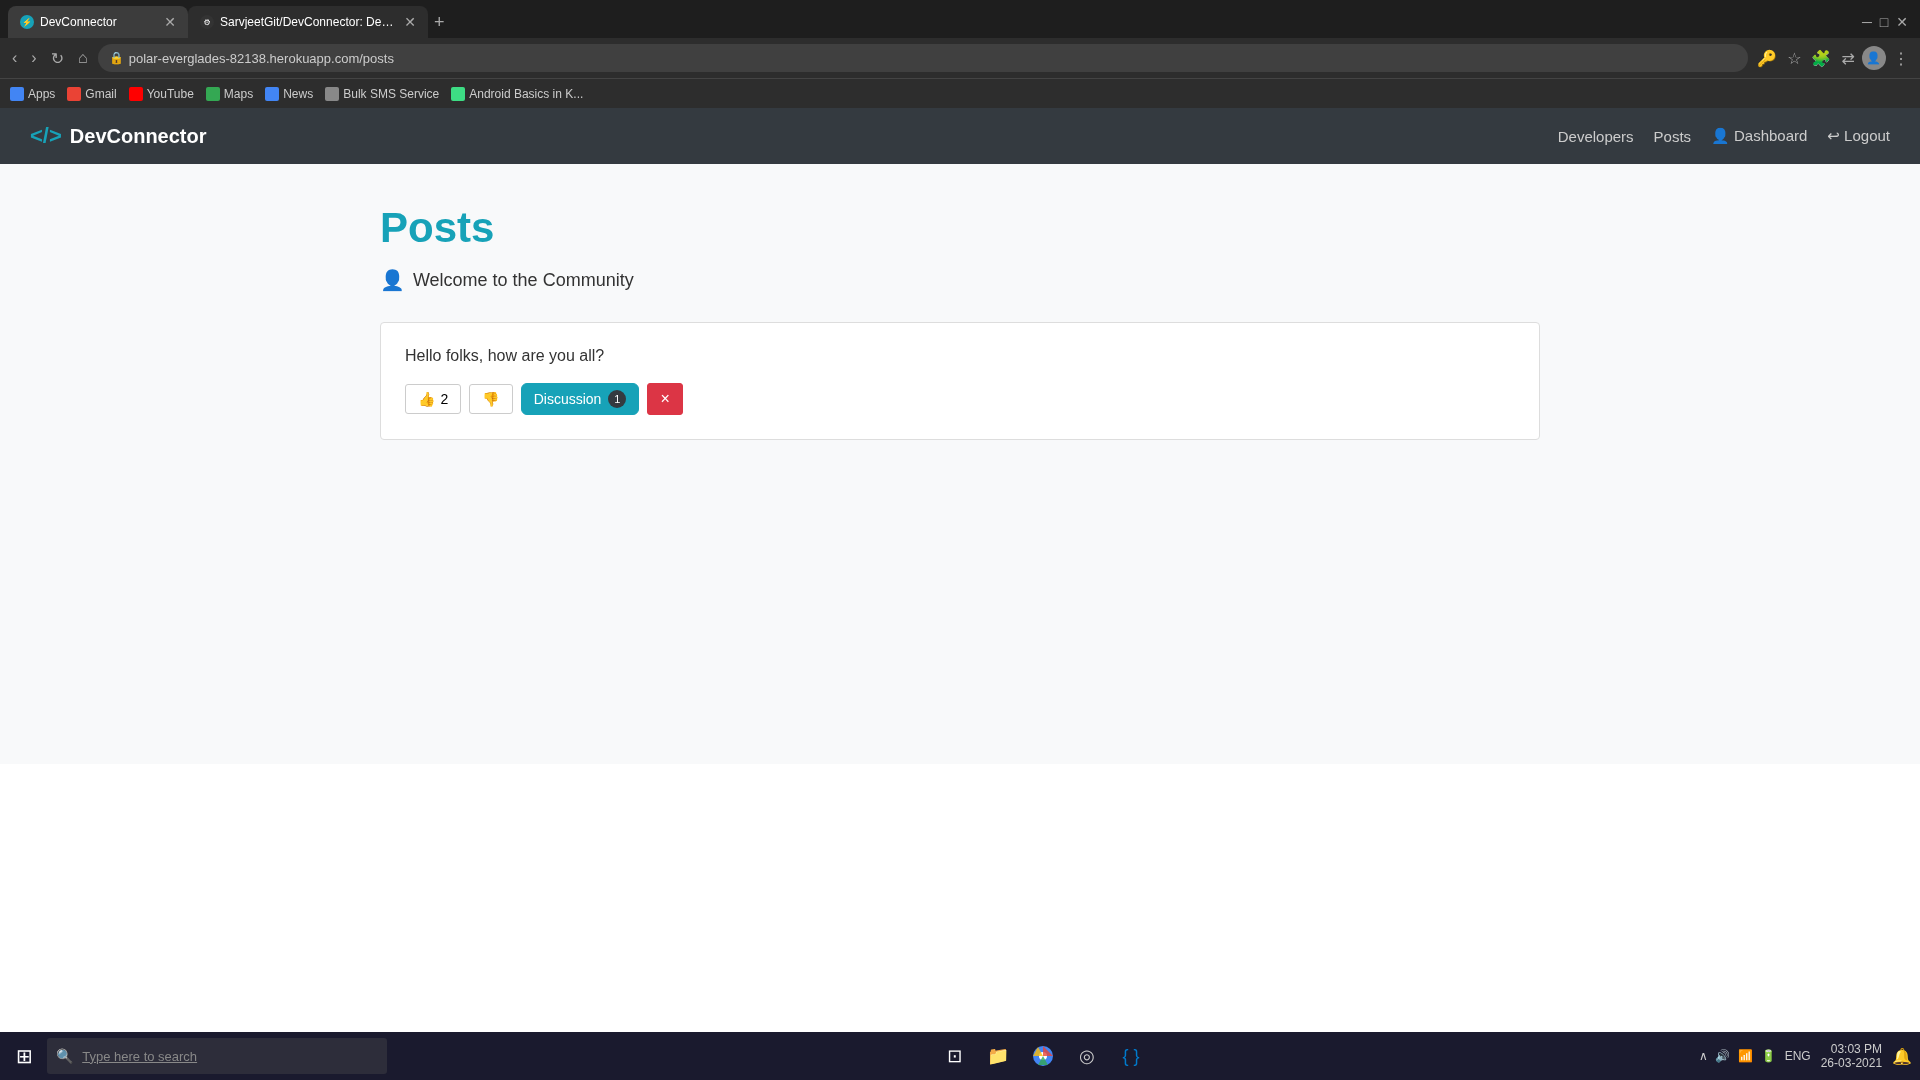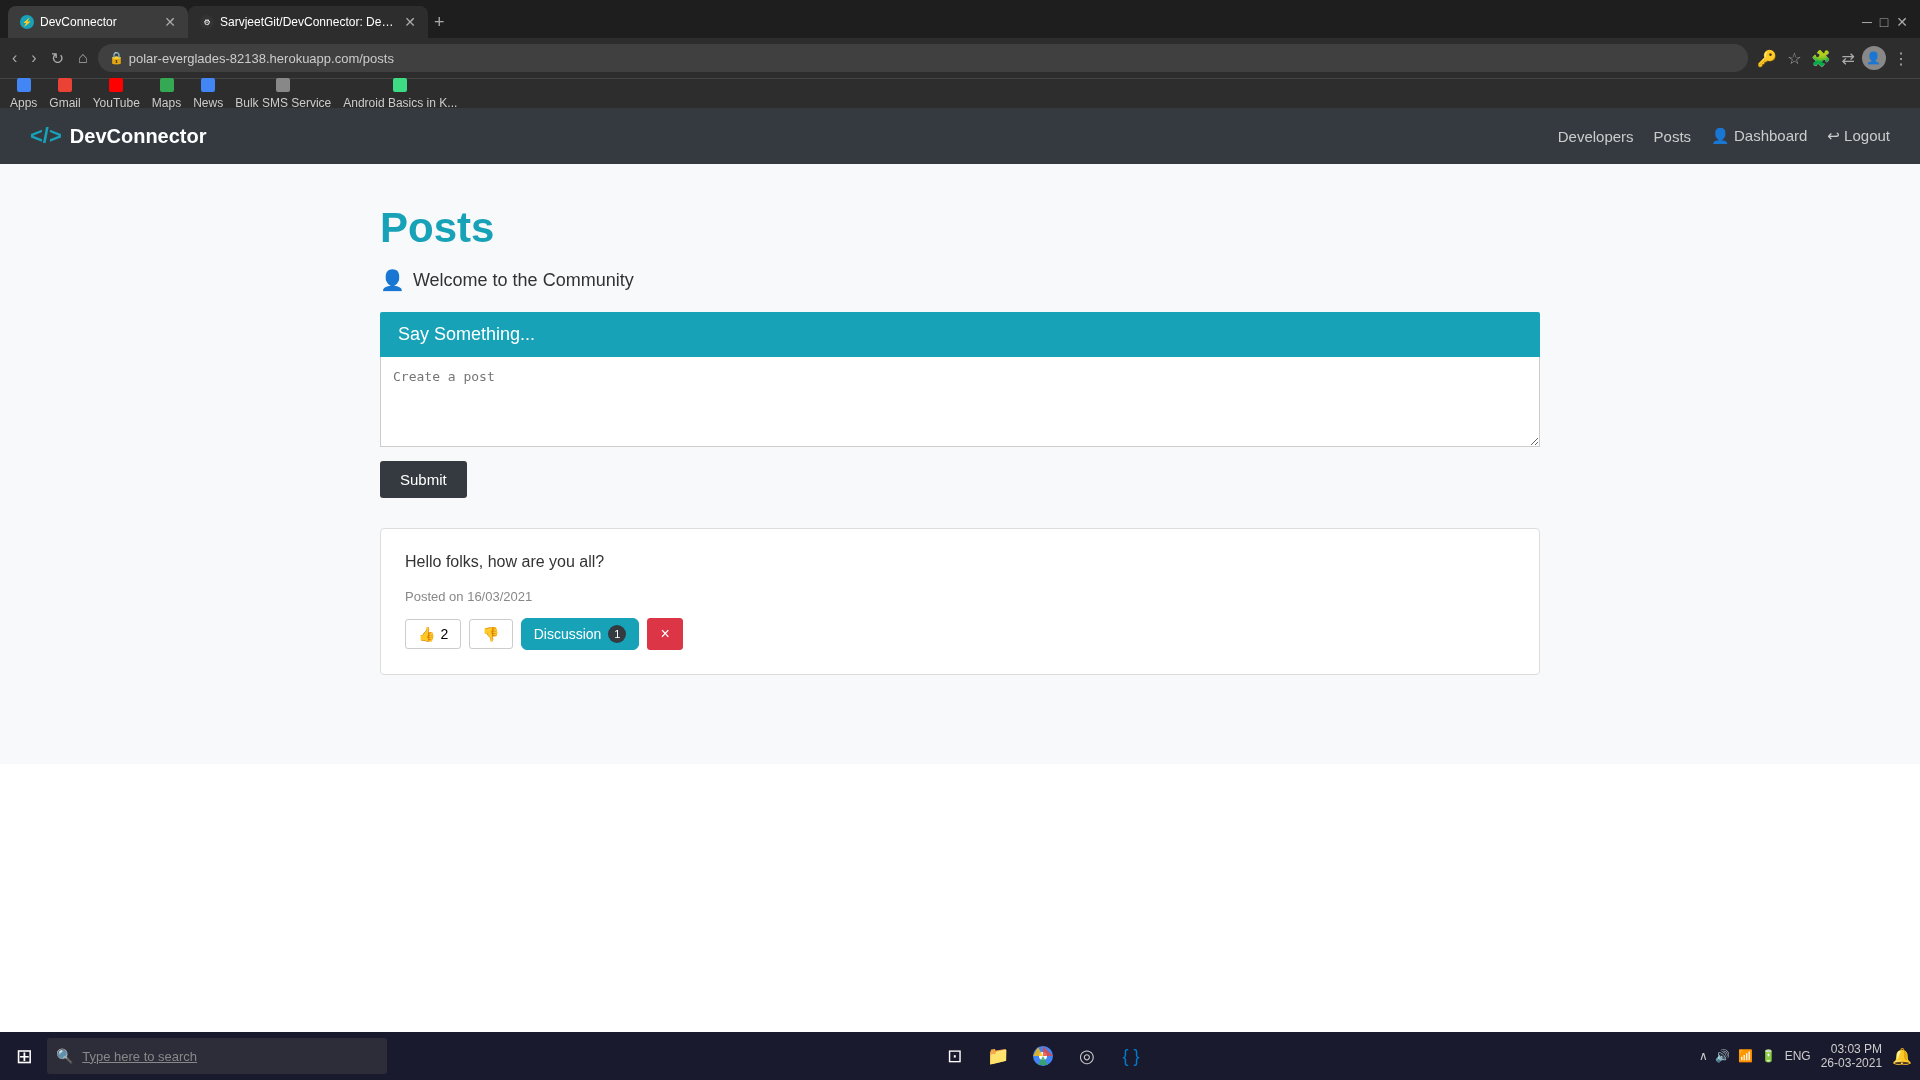--- a/index.html
+++ b/index.html
@@ -17,21 +17,21 @@
 
     .address-bar { display: flex; align-items: center; padding: 4px 8px; gap: 6px; height: 40px; background: #2d2d2d; }
     .nav-btn { background: none; border: none; color: #aaa; font-size: 16px; cursor: pointer; padding: 4px; }
     .address-input { flex: 1; background: #404040; border: none; border-radius: 20px; color: #fff; padding: 4px 12px; font-size: 13px; height: 28px; display: flex; align-items: center; }
     .addr-icon { color: #aaa; font-size: 12px; margin-right: 4px; }
     .address-text { color: #ccc; font-size: 13px; }
     .browser-actions { display: flex; gap: 4px; color: #aaa; font-size: 16px; }
     .browser-actions span { cursor: pointer; padding: 3px; }
 
     .bookmarks-bar { display: flex; align-items: center; padding: 3px 10px; gap: 12px; height: 30px; background: #2d2d2d; border-top: 1px solid #444; }
-    .bookmark-item { display: flex; align-items: center; gap: 4px; color: #ccc; font-size: 12px; cursor: pointer; flex-direction: column; }
+    .bookmark-item { display: flex; align-items: center; gap: 4px; color: #ccc; font-size: 12px; cursor: pointer; }
     .bookmark-icon { width: 14px; height: 14px; border-radius: 2px; display: inline-block; flex-shrink: 0; }
     .bm-apps { background: #4285f4; }
     .bm-gmail { background: #ea4335; }
     .bm-youtube { background: #ff0000; }
     .bm-maps { background: #34a853; }
     .bm-news { background: #4285f4; }
     .bm-sms { background: #888; }
     .bm-android { background: #3ddc84; }
 
     
@@ -172,32 +172,24 @@
   </div>
 </div>
 
 <div class="main-content">
   <h1 class="page-title">Posts</h1>
   <div class="welcome-text">
     <span class="person-icon">👤</span>
     <span>Welcome to the Community</span>
   </div>
 
-  <div>
-    <div class="say-something-header">
-      <span>Say Something...</span>
-    </div>
-    <textarea class="post-textarea" placeholder="Create a post" style=""></textarea>
-    <button class="submit-btn">Submit</button>
-  </div>
 
   <div class="post-card">
     <div class="post-body">
       <p class="post-text">Hello folks, how are you all?</p>
-      <p class="post-date">Posted on 16/03/2021</p>
       <div class="post-actions">
         <button class="action-btn like">
           <span>👍</span>
           <span>2</span>
         </button>
         <button class="action-btn">
           <span>👎</span>
         </button>
         <button class="action-btn discussion">
           <span>Discussion</span>

